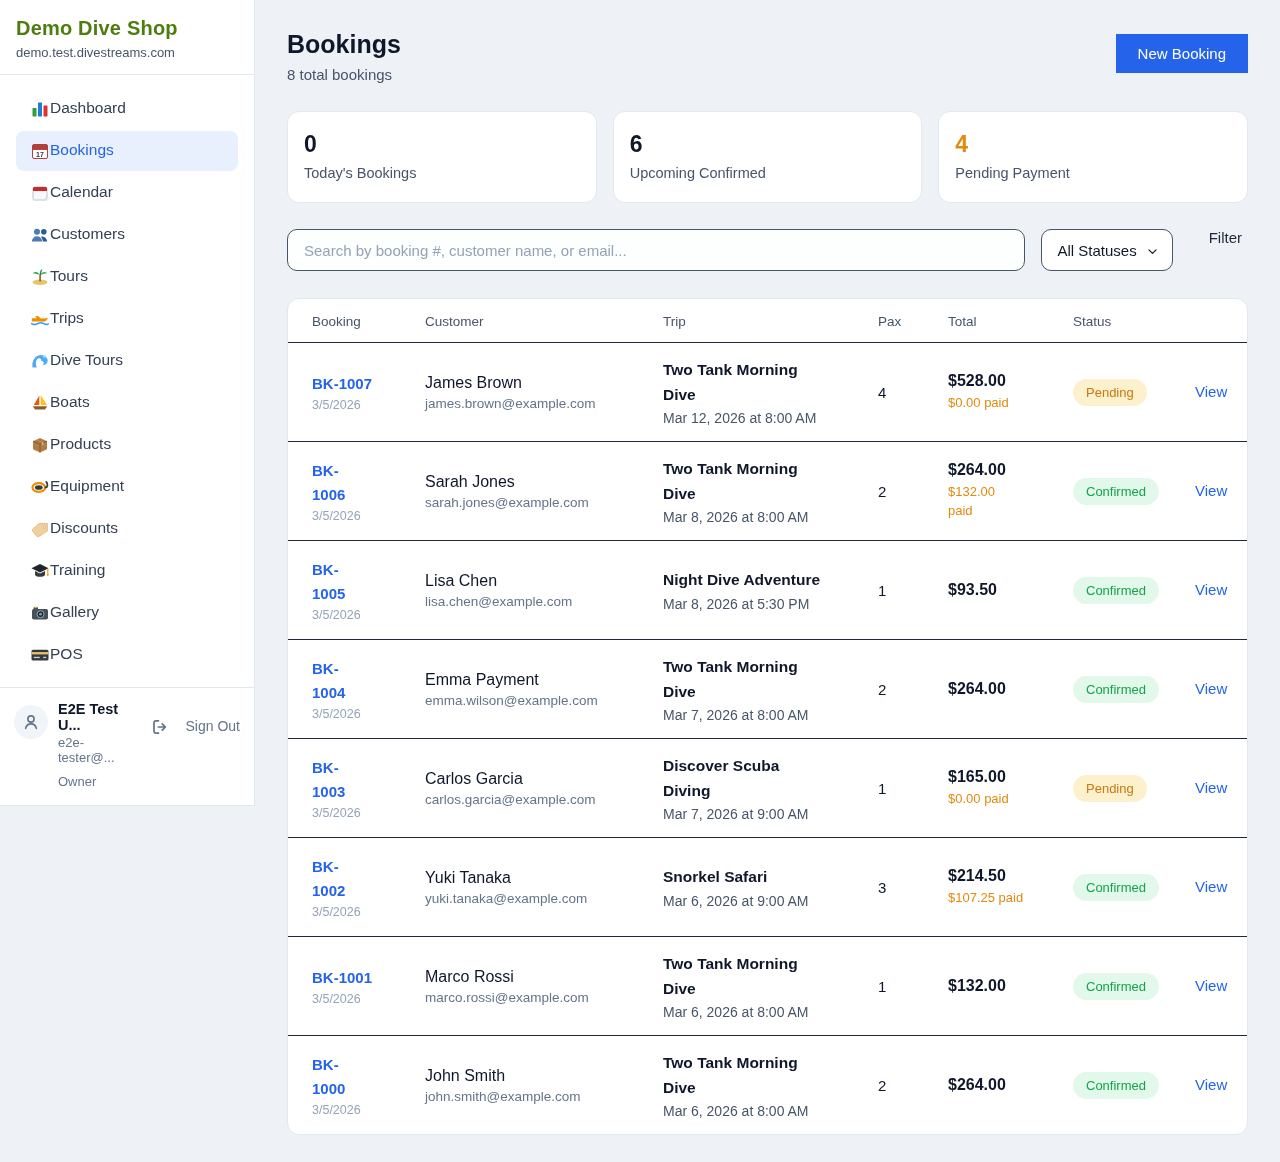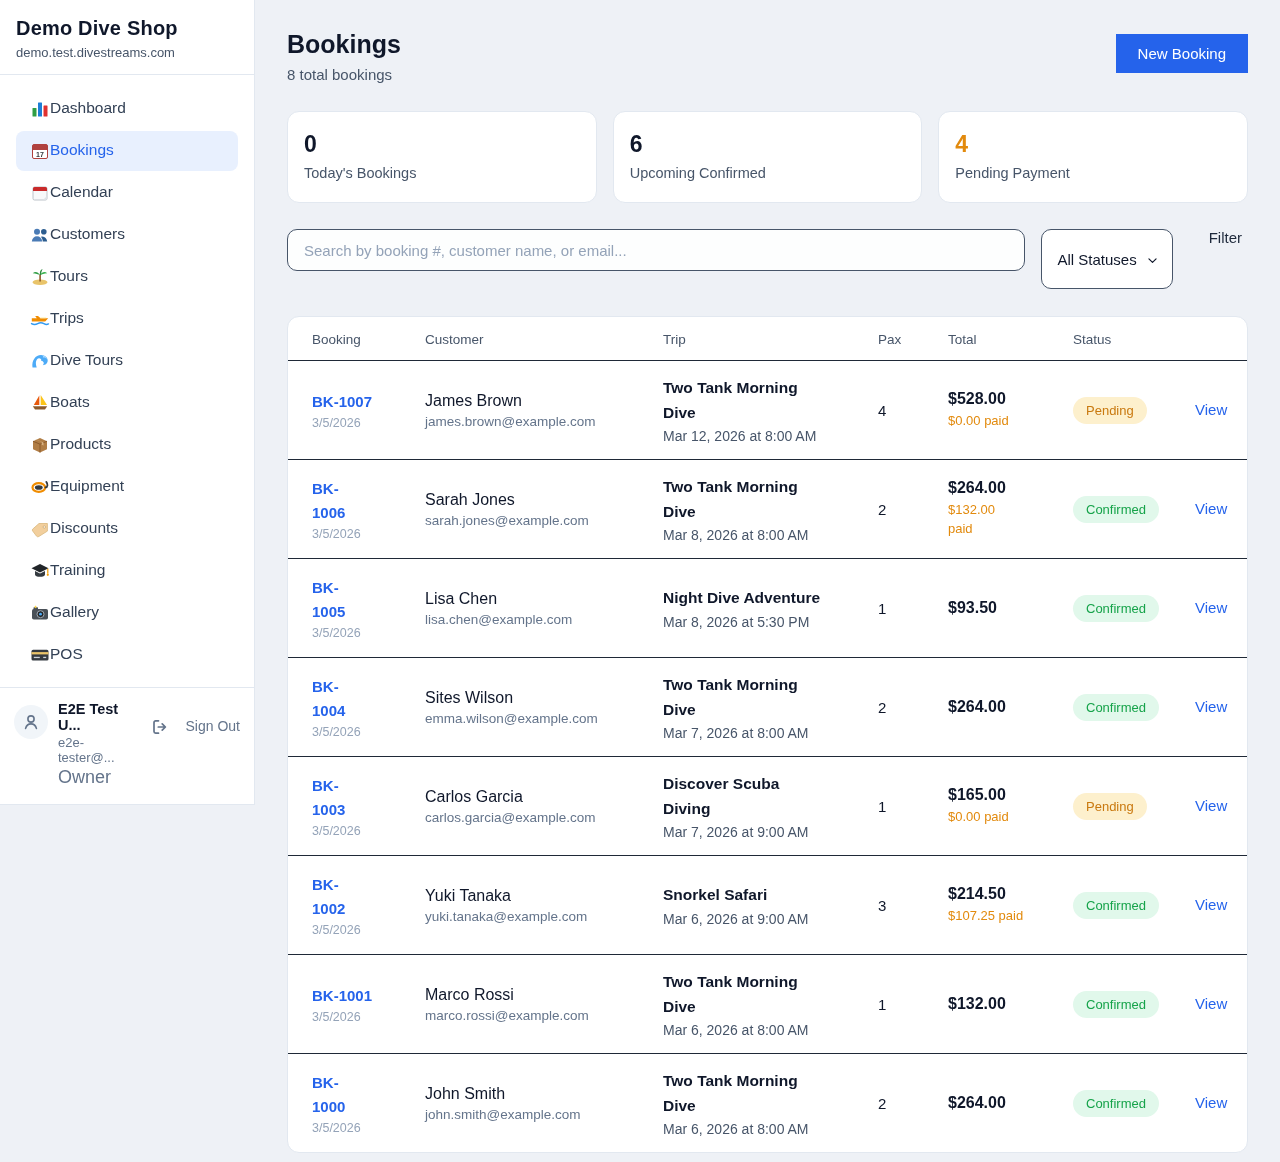--- a/index.html
+++ b/index.html
@@ -10,21 +10,21 @@
     color:#0f172a;
     display:flex;
     align-items:flex-start;
   }
   
   .sidebar {
     width:255px; flex:0 0 255px; background:#ffffff;
     border-right:1px solid #e2e8f0; border-bottom:1px solid #e2e8f0;
   }
   .brand { padding:17px 16px 14px; border-bottom:1px solid #e2e8f0; }
-  .brand-title { color:#0f172a; font-size:20px; font-weight:700; letter-spacing:.2px; }
+  .brand-title { color:#4d7c0f; font-size:20px; font-weight:700; letter-spacing:.2px; }
   .brand-domain { color:#475569; font-size:13px; margin-top:5px; }
   .nav { padding:14px 16px 10px; }
   .nav-item {
     display:flex; align-items:flex-start; gap:0;
     padding:10px 14px; border-radius:8px; cursor:pointer;
     color:#334155; font-size:15.5px; margin-bottom:2px;
   }
   .nav-item.active { background:#e8f0fe; color:#2563eb; font-weight:500; }
   .nav-icon { width:20px; height:20px; display:inline-flex; flex:0 0 20px; }
   .nav-icon svg { width:20px; height:20px; }
@@ -32,21 +32,21 @@
     border-top:1px solid #e2e8f0; padding:13px 14px 16px;
     display:flex; align-items:flex-start; gap:10px;
   }
   .avatar {
     width:34px; height:34px; border-radius:50%; background:#f1f5f9;
     display:flex; align-items:center; justify-content:center; flex:0 0 34px; margin-top:4px;
   }
   .user-meta { min-width:0; }
   .user-name { font-size:14.5px; font-weight:700; color:#0f172a; }
   .user-email { font-size:13px; color:#64748b; margin-top:2px; }
-  .user-role { font-size:18px; color:#64748b; margin-top:2px; }
+  .user-role { font-size:13px; color:#64748b; margin-top:9px; }
   .signout {
     margin-left:auto; display:flex; align-items:flex-end; gap:16px;
     color:#64748b; font-size:14px; cursor:pointer; margin-top:16px; white-space:nowrap;
     background:none; border:none; font-family:inherit;
   }
   
   .main { flex:1; padding:30px 32px 32px; min-width:0; }
   .page-head { display:flex; align-items:flex-start; justify-content:space-between; }
   .page-title { font-size:25px; font-weight:700; color:#0f172a; }
   .page-subtitle { font-size:15px; color:#475569; margin-top:7px; }
@@ -64,21 +64,21 @@
   .stat-value.orange { color:#e28a0d; }
   .stat-label { font-size:14.5px; color:#475569; margin-top:7px; }
   .filter-row { display:flex; align-items:flex-start; margin-top:26px; }
   .search-input {
     flex:1; height:42px; border:1px solid #475569; border-radius:10px;
     padding:0 16px; font-size:15px; font-family:inherit; color:#0f172a; background:#fdfefe;
     outline:none;
   }
   .search-input::placeholder { color:#94a3b8; }
   .status-select {
-    margin-left:16px; height:60px; border:1px solid #475569; border-radius:10px;
+    margin-left:16px; height:42px; border:1px solid #475569; border-radius:10px;
     padding:0 13px 0 15px; display:flex; align-items:center; gap:9px;
     font-size:15px; font-weight:500; color:#0f172a; background:#fff; cursor:pointer; white-space:nowrap;
   }
   .chev { width:13px; height:13px; display:inline-flex; margin-top:2px; }
   .filter-btn {
     margin-left:30px; background:none; border:none; font-family:inherit;
     font-size:15px; font-weight:500; color:#1e293b; cursor:pointer; padding:0 6px;
   }
   
   .table-card {
@@ -442,21 +442,21 @@
     </div>
   </div>
 
   <div class="t-grid t-row">
     <div class="cell-booking">
       <a class="booking-id">BK-
 1004</a>
       <div class="booking-date">3/5/2026</div>
     </div>
     <div class="cell-customer">
-      <div class="cust-name">Sites Wilson</div>
+      <div class="cust-name">Emma Payment</div>
       <div class="cust-email">emma.wilson@example.com</div>
     </div>
     <div class="cell-trip">
       <div class="trip-name">Two Tank Morning
 Dive</div>
       <div class="trip-date">Mar 7, 2026 at 8:00 AM</div>
     </div>
     <div class="pax">2</div>
     <div class="cell-total">
       <div class="total">$264.00</div>

